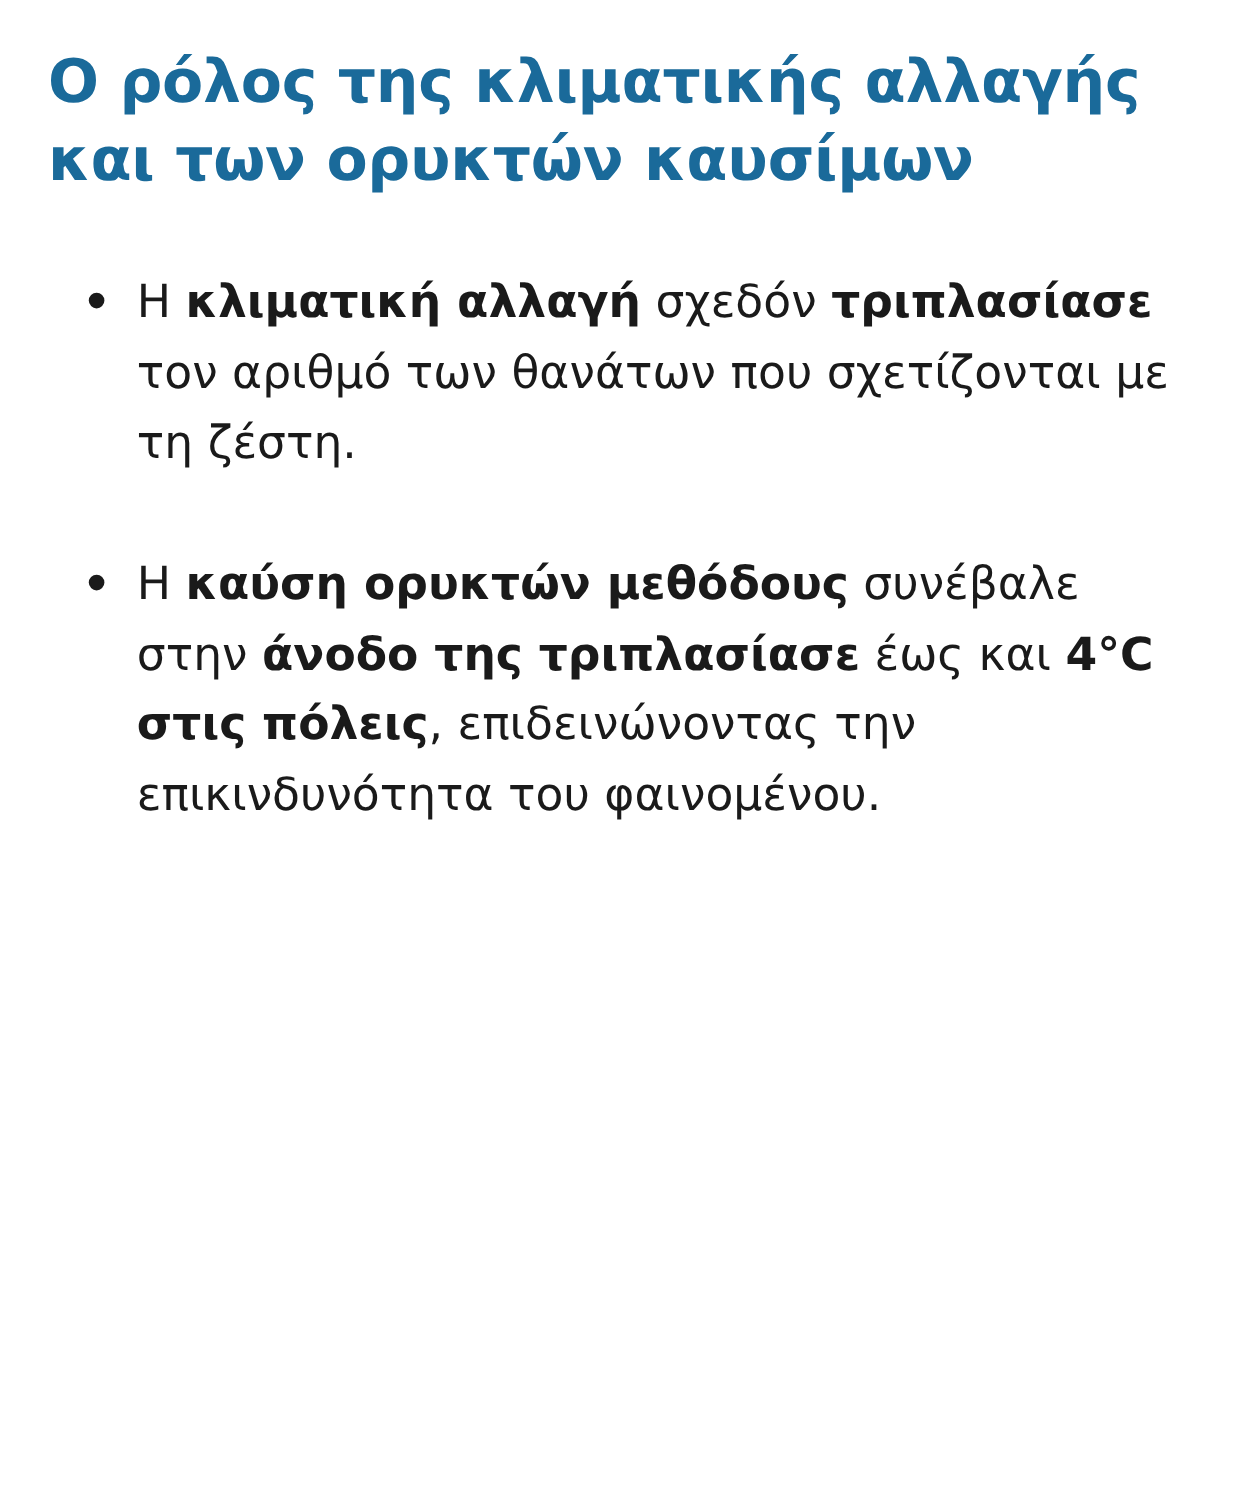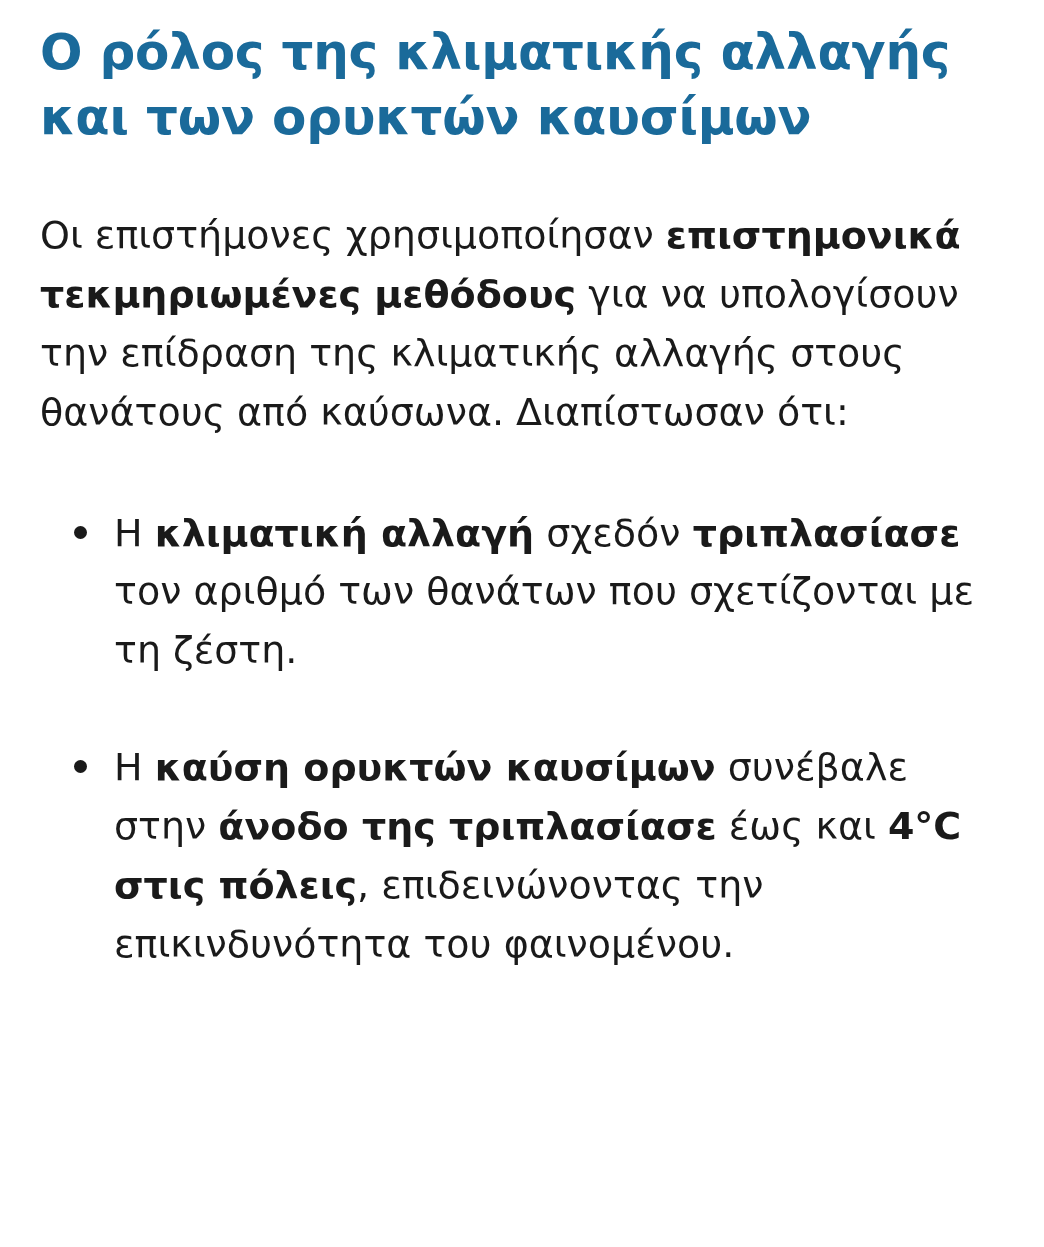--- a/index.html
+++ b/index.html
@@ -11,21 +11,21 @@
     width: 1044px;
     min-height: 1247px;
     font-family: "DejaVu Sans", sans-serif;
     color: #1a1a1a;
     -webkit-font-smoothing: antialiased;
   }
   .page {
     box-sizing: border-box;
     width: 1044px;
     min-height: 1247px;
-    padding: 20px 36px 24px 40px;
+    padding: 36px 36px 24px 40px;
   }
   .article-title {
     color: #1a6a9a;
     font-size: 50px;
     line-height: 1.30;
     font-weight: 700;
     letter-spacing: -0.2px;
     margin: 0 0 56px 0;
     max-width: 1010px;
   }
@@ -65,26 +65,25 @@
     background: #1a1a1a;
   }
 </style>
 </head>
 <body>
 
 <div class="page">
 
   <h1 class="article-title" style="color: rgb(26, 106, 154);">Ο ρόλος της κλιματικής αλλαγής και των ορυκτών καυσίμων</h1>
 
-  <p class="intro">Οι επιστήμονες χρησιμοποίησαν <b>επιστημονικά τεκμηριωμένες μεθόδους</b> για να υπολογίσουν την επίδραση της κλιματικής αλλαγής στους θανάτους από καύσωνα. Διαπίστωσαν ότι:</p>
 
   <ul class="bullets">
     <li>
       <span class="dot"></span>
       <span class="bullet-text">Η <b>κλιματική αλλαγή</b> σχεδόν <b>τριπλασίασε</b> τον αριθμό των θανάτων που σχετίζονται με τη ζέστη.</span>
     </li>
     <li>
       <span class="dot"></span>
-      <span class="bullet-text">Η <b>καύση ορυκτών καυσίμων</b> συνέβαλε στην <b>άνοδο της τριπλασίασε</b> έως και <b>4°C στις πόλεις</b>, επιδεινώνοντας την επικινδυνότητα του φαινομένου.</span>
+      <span class="bullet-text">Η <b>καύση ορυκτών μεθόδους</b> συνέβαλε στην <b>άνοδο της τριπλασίασε</b> έως και <b>4°C στις πόλεις</b>, επιδεινώνοντας την επικινδυνότητα του φαινομένου.</span>
     </li>
   </ul>
 
 </div>
 
 </body></html>

